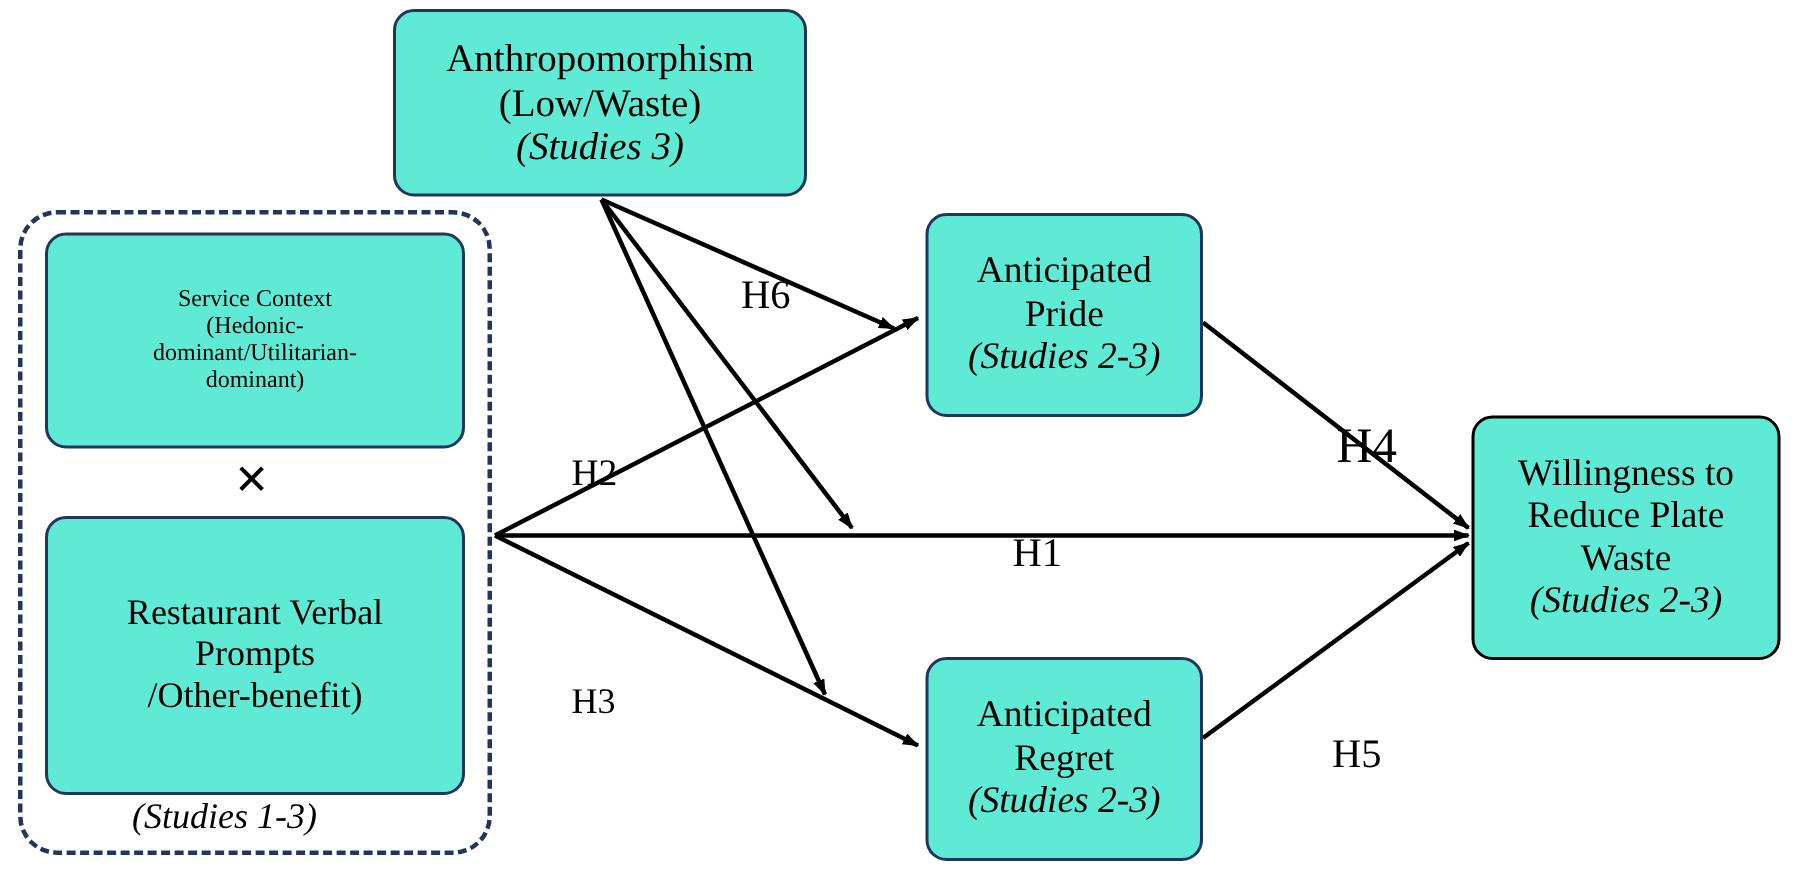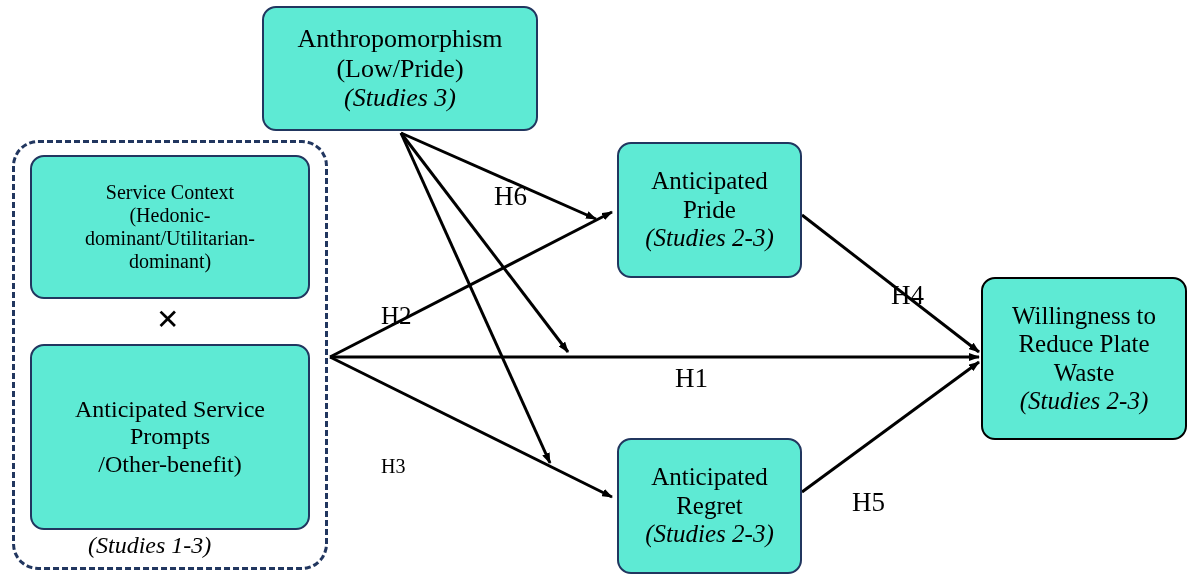--- a/index.html
+++ b/index.html
@@ -49,35 +49,35 @@
 
     <line x1="401" y1="133" x2="568" y2="352" stroke="#000" stroke-width="3" marker-end="url(#arrowhead)"></line>
 
     <line x1="401" y1="133" x2="550" y2="463" stroke="#000" stroke-width="3" marker-end="url(#arrowhead)"></line>
   </svg>
 
   <div id="group-box" style="left:12px;top:140px;width:316px;height:430px;"></div>
 
   <div class="node" id="node-anthropomorphism" style="left:262px;top:6px;width:276px;height:125px;font-size:26px;">
     <span class="ln">Anthropomorphism</span>
-    <span class="ln">(Low/Pride)</span>
+    <span class="ln">(Low/Waste)</span>
     <span class="studies">(Studies 3)</span>
   </div>
 
-  <div class="node" id="node-service-context" style="left:30px;top:155px;width:280px;height:144px;font-size:20px;">
+  <div class="node" id="node-service-context" style="left:30px;top:155px;width:280px;height:144px;font-size:16px;">
     <span class="ln">Service Context</span>
     <span class="ln">(Hedonic-</span>
     <span class="ln">dominant/Utilitarian-</span>
     <span class="ln">dominant)</span>
   </div>
 
   <div id="times-symbol" style="left:156px;top:306px;font-size:28px;">✕</div>
 
   <div class="node" id="node-robot-verbal-prompts" style="left:30px;top:344px;width:280px;height:186px;font-size:24px;">
-    <span class="ln">Anticipated Service</span>
+    <span class="ln">Restaurant Verbal</span>
     <span class="ln">Prompts</span>
     <span class="ln">/Other-benefit)</span>
   </div>
 
   <div id="group-studies" style="left:88px;top:532px;font-size:24px;">(Studies 1-3)</div>
 
   <div class="node" id="node-anticipated-pride" style="left:617px;top:142px;width:185px;height:136px;font-size:25px;">
     <span class="ln">Anticipated</span>
     <span class="ln">Pride</span>
     <span class="studies">(Studies 2-3)</span>
@@ -89,25 +89,25 @@
     <span class="studies">(Studies 2-3)</span>
   </div>
 
   <div class="node black-border" id="node-willingness" style="left:981px;top:277px;width:206px;height:163px;font-size:25px;">
     <span class="ln">Willingness to</span>
     <span class="ln">Reduce Plate</span>
     <span class="ln">Waste</span>
     <span class="studies">(Studies 2-3)</span>
   </div>
 
-  <div class="hlabel" style="left:675px;top:323px;font-size:27px;">H1</div>
+  <div class="hlabel" style="left:675px;top:313px;font-size:27px;">H1</div>
 
   <div class="hlabel" style="left:381px;top:262px;font-size:25px;">H2</div>
 
-  <div class="hlabel" style="left:381px;top:415px;font-size:20px;">H3</div>
+  <div class="hlabel" style="left:381px;top:415px;font-size:24px;">H3</div>
 
-  <div class="hlabel" style="left:891px;top:240px;font-size:27px;">H4</div>
+  <div class="hlabel" style="left:891px;top:240px;font-size:33px;">H4</div>
 
-  <div class="hlabel" style="left:852px;top:447px;font-size:27px;">H5</div>
+  <div class="hlabel" style="left:888px;top:447px;font-size:27px;">H5</div>
 
   <div class="hlabel" style="left:494px;top:141px;font-size:27px;">H6</div>
 
 </div>
 
 </body></html>

